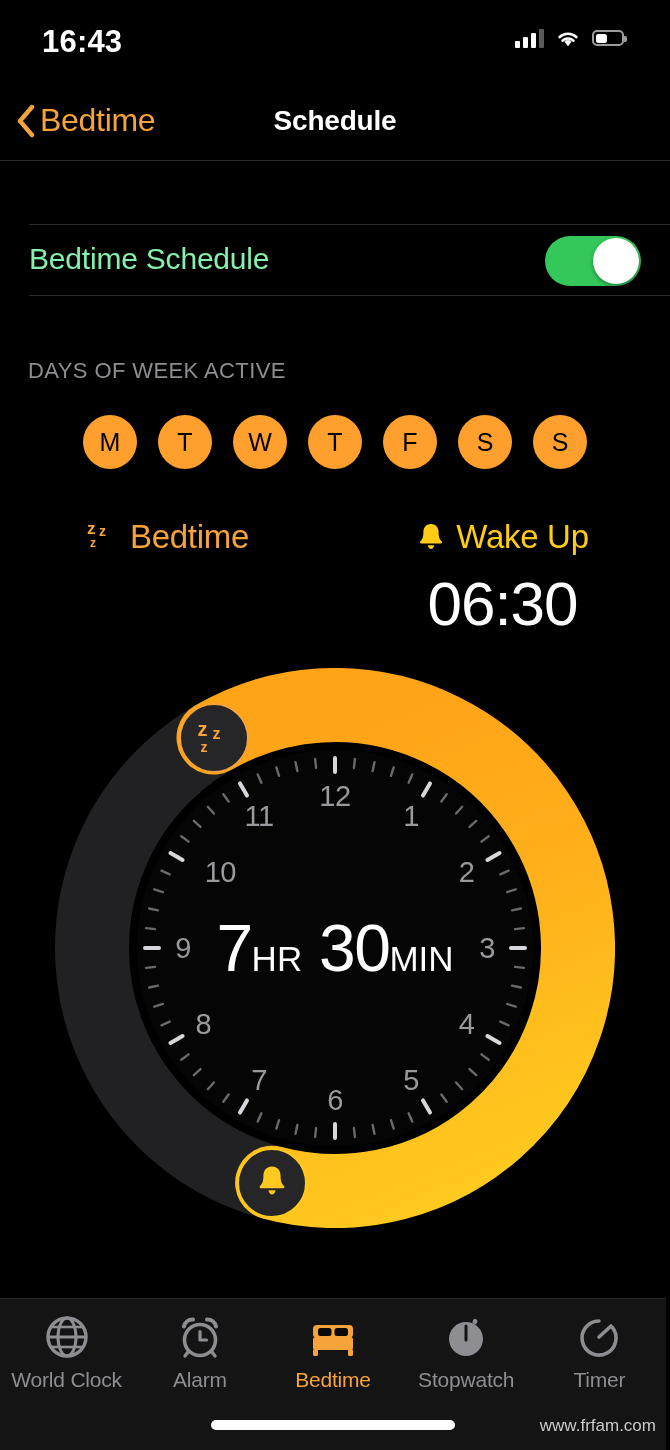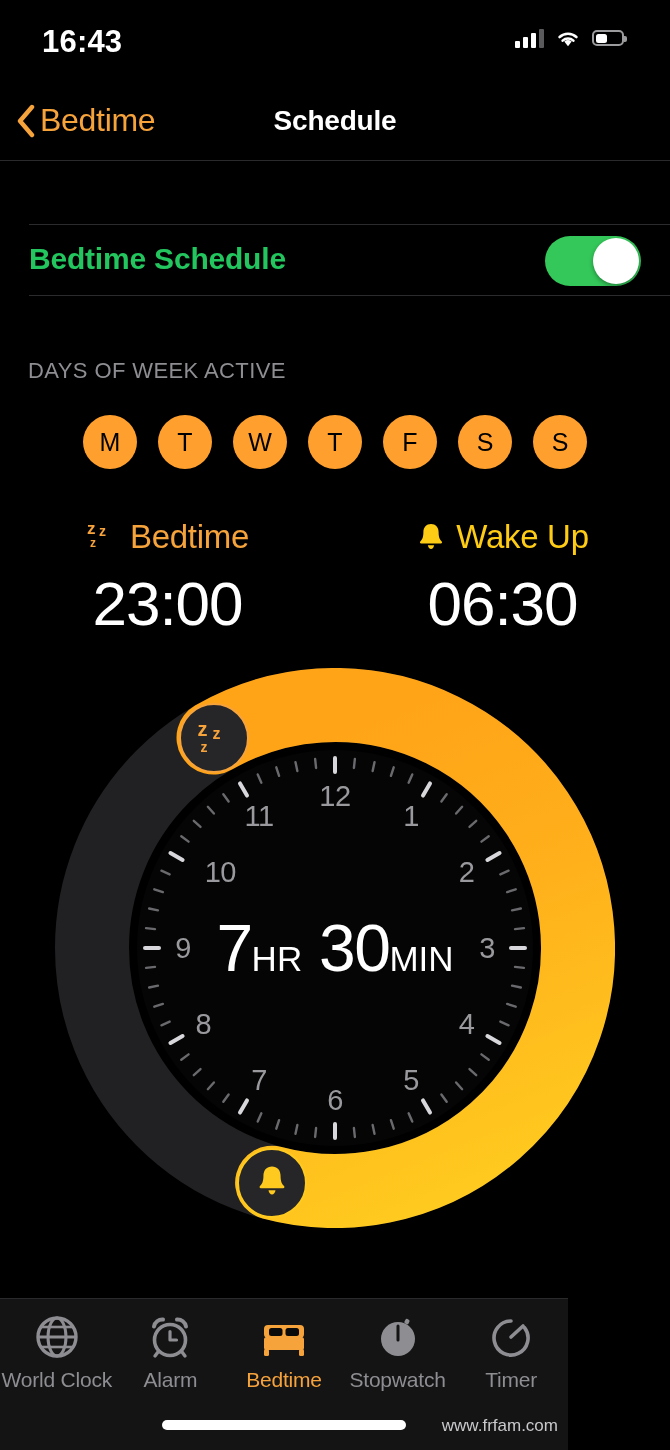--- a/index.html
+++ b/index.html
@@ -73,21 +73,21 @@
   #toggle-row {
     position:absolute; top:224px; left:0; width:670px; height:72px;
   }
   #toggle-row-top-sep, #toggle-row-bot-sep {
     position:absolute; left:29px; width:641px; height:1px; background:#2b2b2d;
   }
   #toggle-row-top-sep { top:0; }
   #toggle-row-bot-sep { top:71px; }
   #toggle-label {
     position:absolute; left:29px; top:18px;
-    font-size:30px; color:#22c55e; letter-spacing:-0.2px;font-weight:bold;
+    font-size:30px; color:#86efac; letter-spacing:-0.2px;
   }
   #toggle-switch {
     position:absolute; right:29px; top:12px;
     width:96px; height:50px; border-radius:25px;
     background:#34C759; cursor:pointer;
   }
   #toggle-knob {
     position:absolute; right:2px; top:2px;
     width:46px; height:46px; border-radius:50%;
     background:#fff;
@@ -168,21 +168,21 @@
   #handle-bedtime { background:#262628; border:2.5px solid #F7A33C; }
   #handle-wake    { background:#262628; border:2.5px solid #FFCA1F; }
   .zzz-handle { position:relative; width:40px; height:40px; }
   .zzz-handle span { position:absolute; color:#F7A33C; font-weight:700; line-height:1; }
   .zzz-handle .z1 { font-size:20px; left:4px;  top:1px; }
   .zzz-handle .z2 { font-size:16px; left:19px; top:8px; }
   .zzz-handle .z3 { font-size:14px; left:7px;  top:22px; }
 
   
   #tabbar {
-    position:absolute; left:0; bottom:0; width:568px; height:152px;
+    position:absolute; left:0; bottom:0; width:666px; height:152px;
     background:#141415;
     border-top:1px solid #2a2a2c;
   }
   #tabs { display:flex; height:108px; padding-top:14px; }
   .tab {
     flex:1; display:flex; flex-direction:column;
     align-items:center; justify-content:flex-start; gap:7px;
     cursor:pointer;
   }
   .tab-icon { height:48px; display:flex; align-items:center; justify-content:center; }
@@ -275,21 +275,20 @@
   <div id="times">
     <div class="time-block">
       <div class="time-head" id="bedtime-head">
         <span class="zzz-mini">
           <span class="z1">z</span>
             <span class="z2">z</span>
             <span class="z3">z</span>
         </span>
         <span class="time-head-label">Bedtime</span>
       </div>
-      <div class="time-value">23:00</div>
     </div>
     <div class="time-block">
       <div class="time-head" id="wakeup-head">
         <span class="bell-mini">
           <svg width="30" height="32" viewBox="0 0 30 32">
             <path d="M15 3 c-4.6 0 -7.6 3.3 -7.6 8.1 0 5.6 -1.3 7.6 -3.1 9.4 -0.7 0.7 -0.3 2 0.8 2 h19.8 c1.1 0 1.5 -1.3 0.8 -2 -1.8 -1.8 -3.1 -3.8 -3.1 -9.4 C22.6 6.3 19.6 3 15 3 Z" fill="#FFCC15"></path>
             <path d="M11.9 24.3 c0.3 2.3 1.6 3.8 3.1 3.8 s2.8 -1.5 3.1 -3.8 Z" fill="#FFCC15"></path>
           </svg>
         </span>
         <span class="time-head-label">Wake Up</span>

